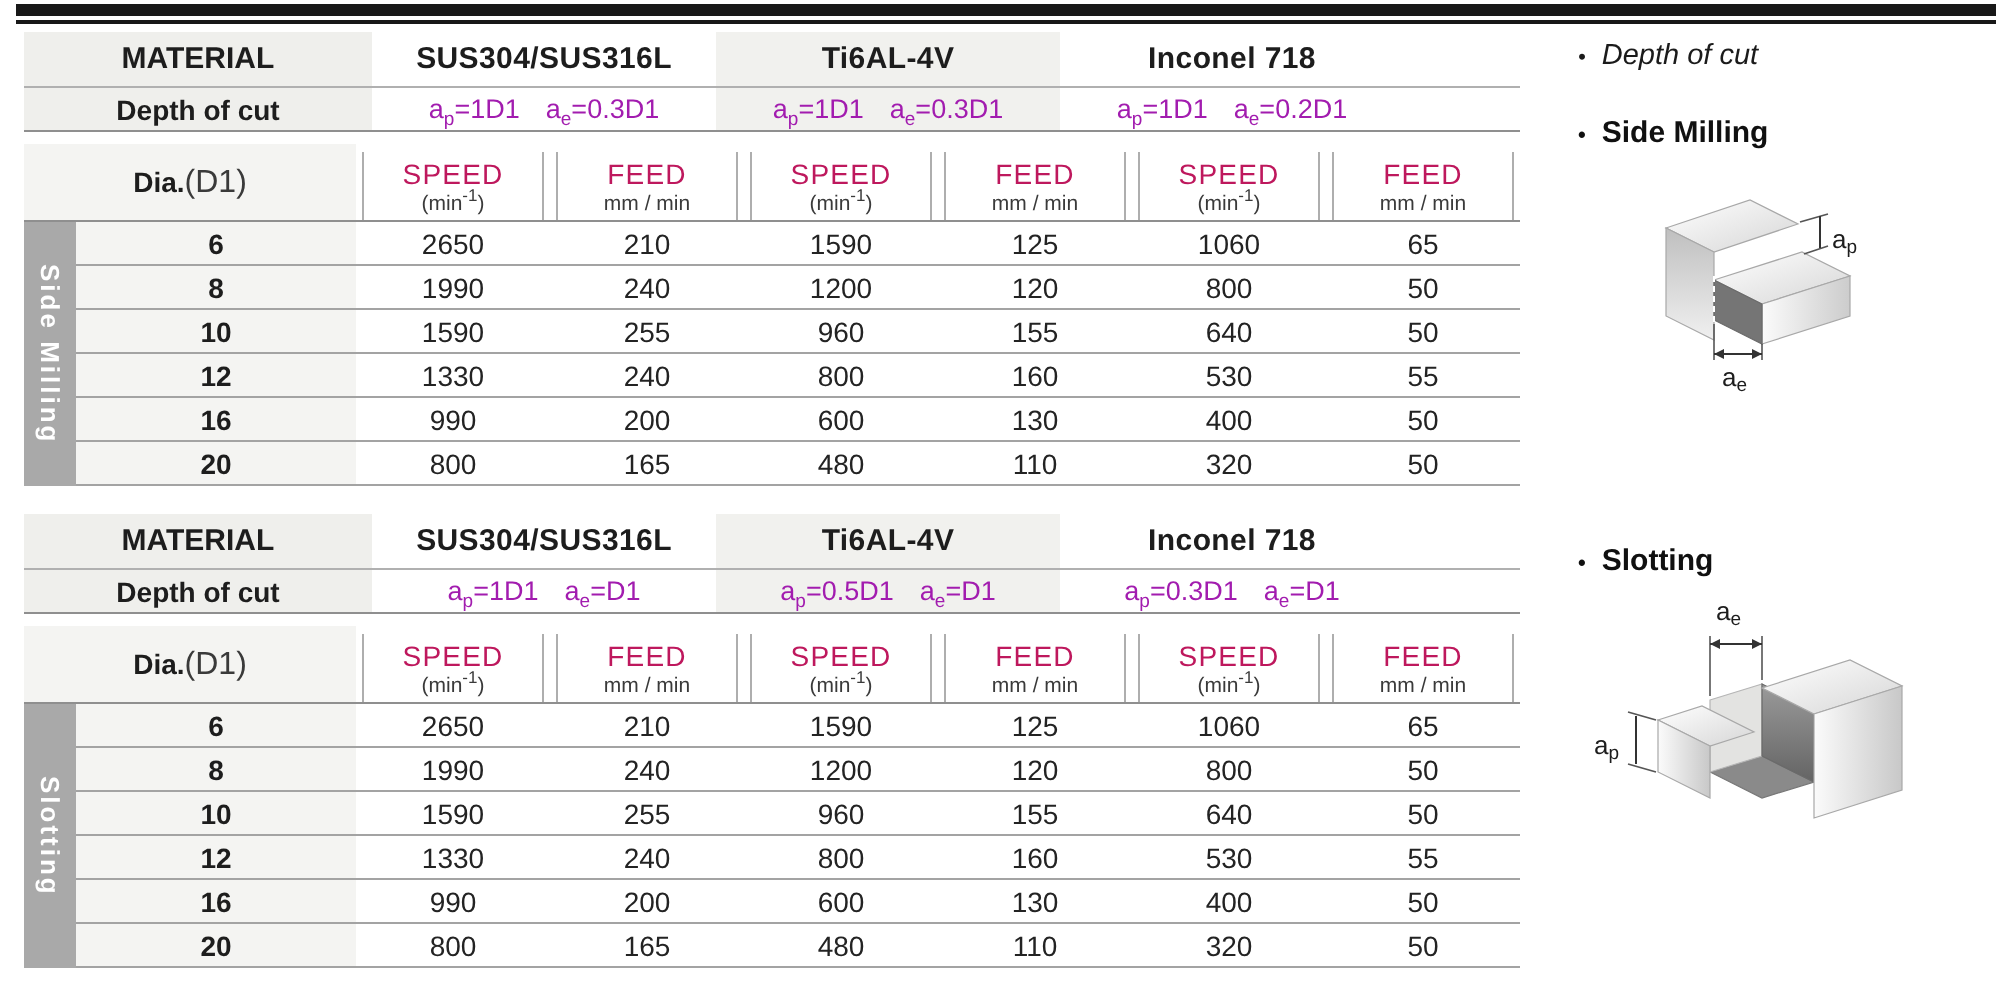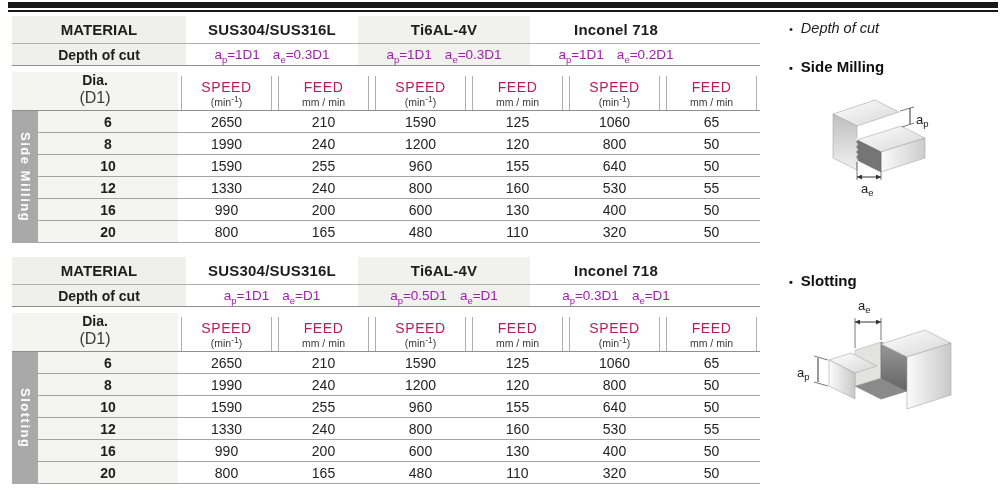--- a/index.html
+++ b/index.html
@@ -27,21 +27,21 @@
   .lbl{font-weight:bold;font-size:15px;}
   .lbl2{font-weight:bold;font-size:14px;}
   .depth-cell{font-size:13.5px;color:#a21caf;}
   .dpair{white-space:nowrap;}
   .dpair + .dpair{margin-left:13px;}
   sub{font-size:9.5px;line-height:0;}
   sup{font-size:8.5px;line-height:0;}
 
   
   .colhdr-row{height:38px;border-bottom:1px solid #8f8f8f;display:flex;align-items:stretch;}
-  .dia-h{width:166px;background:#f4f4f2;display:flex;flex-direction:column;align-items:center;}
+  .dia-h{width:166px;background:#f4f4f2;display:flex;align-items:center;justify-content:center;}
   .dia-h .h1b{font-weight:bold;font-size:14px;}
   .dia-h .h2d{font-size:16px;color:#3a3a3a;margin-top:1px;}
   .hcell{width:89px;margin:4px 3px 0 3px;border-left:1px solid #aeaeae;border-right:1px solid #aeaeae;
     background:#fff;display:flex;flex-direction:column;align-items:center;justify-content:center;box-sizing:content-box;}
   .hcell .h1{font-size:14px;letter-spacing:.6px;color:#be185d;}
   .hcell .h2{font-size:10.5px;color:#3a3a3a;margin-top:1px;}
 
   
   .databody{display:flex;}
   .band{width:26px;background:#a9a9a9;display:flex;align-items:center;justify-content:center;}

